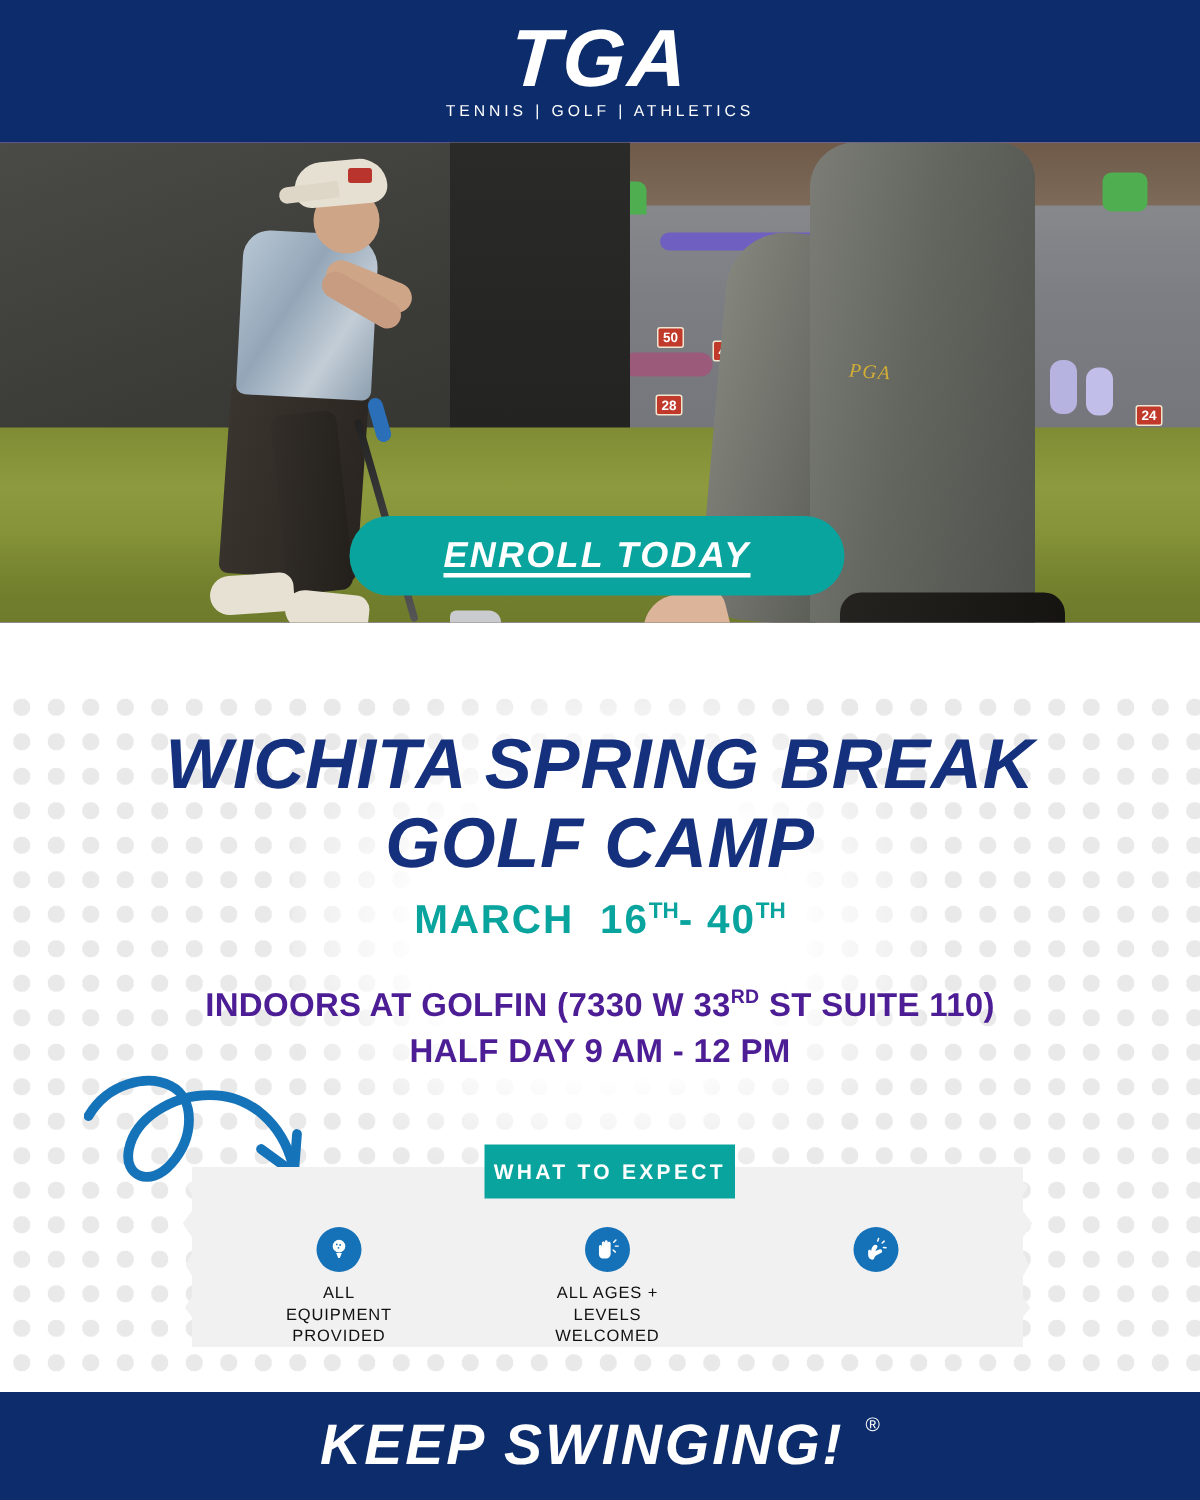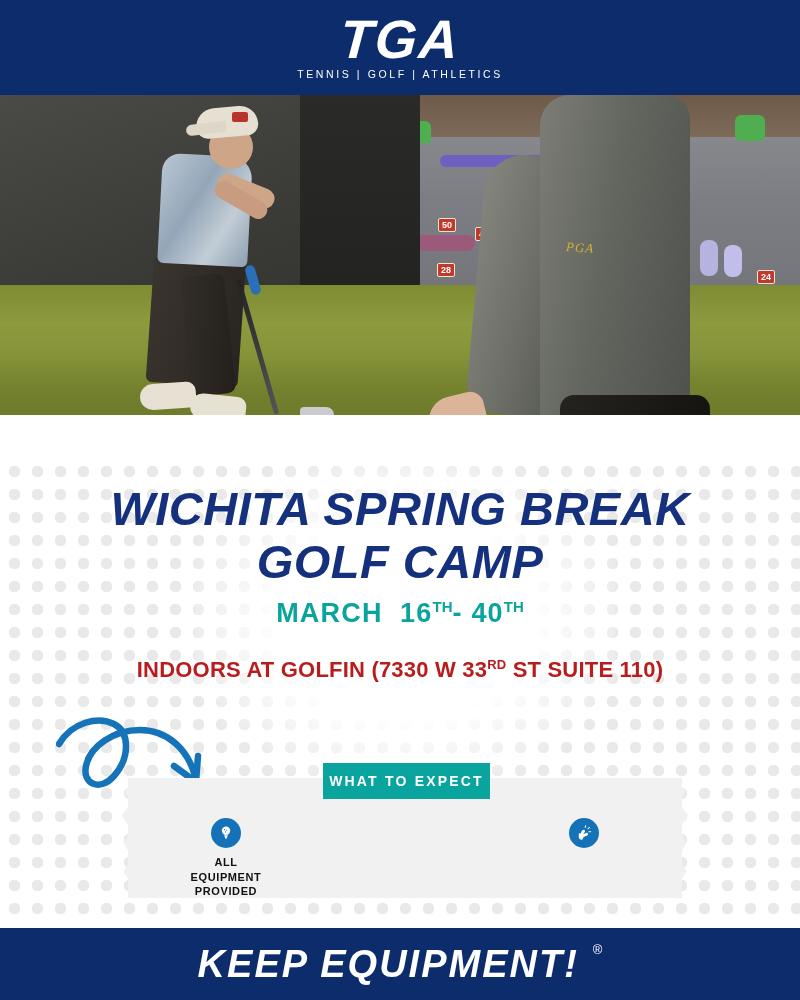--- a/index.html
+++ b/index.html
@@ -303,21 +303,21 @@
     font-size: 15px;
     vertical-align: super;
     letter-spacing: 0;
     margin-top: 12px;
   }
   .details {
     position: absolute;
     left: 0; top: 654px;
     width: 800px;
     text-align: center;
-    color: #b91c1c;
+    color: #4c1d95;
     font-weight: bold;
     font-size: 22px;
     line-height: 1.42;
     letter-spacing: 0.2px;
   }
   .details sup { font-size: 13px; vertical-align: super; }
 
   
   .arrow-doodle {
     position: absolute;
@@ -382,21 +382,21 @@
   .f-icon {
     width: 30px; height: 30px;
     border-radius: 50%;
     background: #1572b8;
     display: flex; align-items: center; justify-content: center;
     margin-bottom: 7px;
   }
   .f-label {
     text-align: center;
     color: #111111;
-    font-weight: bold;
+    font-weight: normal;
     font-size: 11px;
     line-height: 1.32;
     letter-spacing: 0.6px;
     white-space: pre-line;
   }
 
   
   .footer {
     position: absolute;
     left: 0; top: 928px;
@@ -484,37 +484,41 @@
     <div class="boy-arm2"></div>
     <div class="boy-head"></div>
     <div class="boy-cap"></div>
     <div class="boy-cap-brim"></div>
     <div class="boy-cap-logo"></div>
     <div class="club-grip"></div>
     <div class="club-shaft"></div>
     <div class="club-head"></div>
   </div>
 
+  <div class="enroll-btn">
+    <span>ENROLL TODAY</span>
+  </div>
 
   <div class="body-area"></div>
   <div class="dot-fade"></div>
 
   <div class="title">
     <div>WICHITA SPRING BREAK</div>
     <div>GOLF CAMP</div>
   </div>
 
   <div class="date-line">
     <span>MARCH</span>&nbsp;
     <span>16</span><sup>TH</sup><span>-</span>
     <span>40</span><sup>TH</sup>
   </div>
 
   <div class="details">
     <div><span>INDOORS AT GOLFIN (7330 W 33</span><sup>RD</sup><span> ST SUITE 110)</span></div>
+    <div>HALF DAY 9 AM - 12 PM</div>
   </div>
 
   <svg class="arrow-doodle" viewBox="0 0 152 86">
     <path d="M3 30 C16 8, 42 2, 58 10 C74 18, 74 44, 58 62 C44 78, 26 70, 30 52 C34 32, 58 16, 84 16 C112 16, 132 36, 139 62" fill="none" stroke="#1573b9" stroke-width="6.5" stroke-linecap="round"></path>
     <path d="M118 52 L140 68 L142 42" fill="none" stroke="#1573b9" stroke-width="6.5" stroke-linecap="round" stroke-linejoin="round"></path>
   </svg>
 
   <div class="gray-panel"></div>
 
   <div class="expect-badge">
@@ -531,31 +535,42 @@
           <circle cx="13" cy="8" r="0.8" fill="#1572b8"></circle>
           <circle cx="11.5" cy="10.5" r="0.8" fill="#1572b8"></circle>
           <path d="M9.5 15 L14.5 15 L12.7 19.5 L11.3 19.5 Z" fill="#ffffff"></path>
         </svg>
       </div>
       <div class="f-label">ALL
 EQUIPMENT
 PROVIDED</div>
     </div>
 
+    <div class="feature">
+      <div class="f-icon">
+        <svg width="18" height="18" viewBox="0 0 24 24">
+          <path d="M8 20c-2.2 0-3.6-1.6-3.6-3.8V9.3c0-.8.6-1.4 1.3-1.4s1.3.6 1.3 1.4v3.2V6.2c0-.8.6-1.4 1.3-1.4s1.3.6 1.3 1.4v6V5.2c0-.8.6-1.4 1.3-1.4s1.3.6 1.3 1.4v7V6.6c0-.8.6-1.4 1.3-1.4s1.3.6 1.3 1.4v8.2C15.1 18 13 20 10.4 20z" fill="#ffffff"></path>
+          <path d="M17.5 5.5l2-2M19 9h2.5M17 12.5l2 1.8" stroke="#ffffff" stroke-width="1.3" stroke-linecap="round" fill="none"></path>
+        </svg>
+      </div>
+      <div class="f-label">ALL AGES +
+LEVELS
+WELCOMED</div>
+    </div>
 
     <div class="feature">
       <div class="f-icon">
         <svg width="18" height="18" viewBox="0 0 24 24">
           <path d="M9 21c-2.4 0-4-1.7-4-4.1v-3.3c0-.8.6-1.4 1.3-1.4.7 0 1.3.6 1.3 1.4v1.3c0-2.6.5-4.6 2-6.2 1-1.1 2.4-1.2 3.2-.4.8.8.6 2-.3 3-.6.7-.9 1.3-1 2.1l3.4-1.5c1-.4 2 0 2.4.9.4.9 0 1.9-1 2.4l-3.4 1.6c-.9.4-1.5 1-2 1.8-.6 1.3-1.1 2.4-1.9 2.4z" fill="#ffffff"></path>
           <path d="M13.5 4.5l.8-2.2M17.5 6.2l1.8-1.6M18.6 10.2l2.3.2" stroke="#ffffff" stroke-width="1.4" stroke-linecap="round" fill="none"></path>
         </svg>
       </div>
     </div>
 
 
   </div>
 
   <div class="footer">
-    <span class="footer-text">KEEP EQUIPMENT!</span>
+    <span class="footer-text">KEEP SWINGING!</span>
     <span class="footer-reg">®</span>
   </div>
 
 </div>
 
 </body></html>

